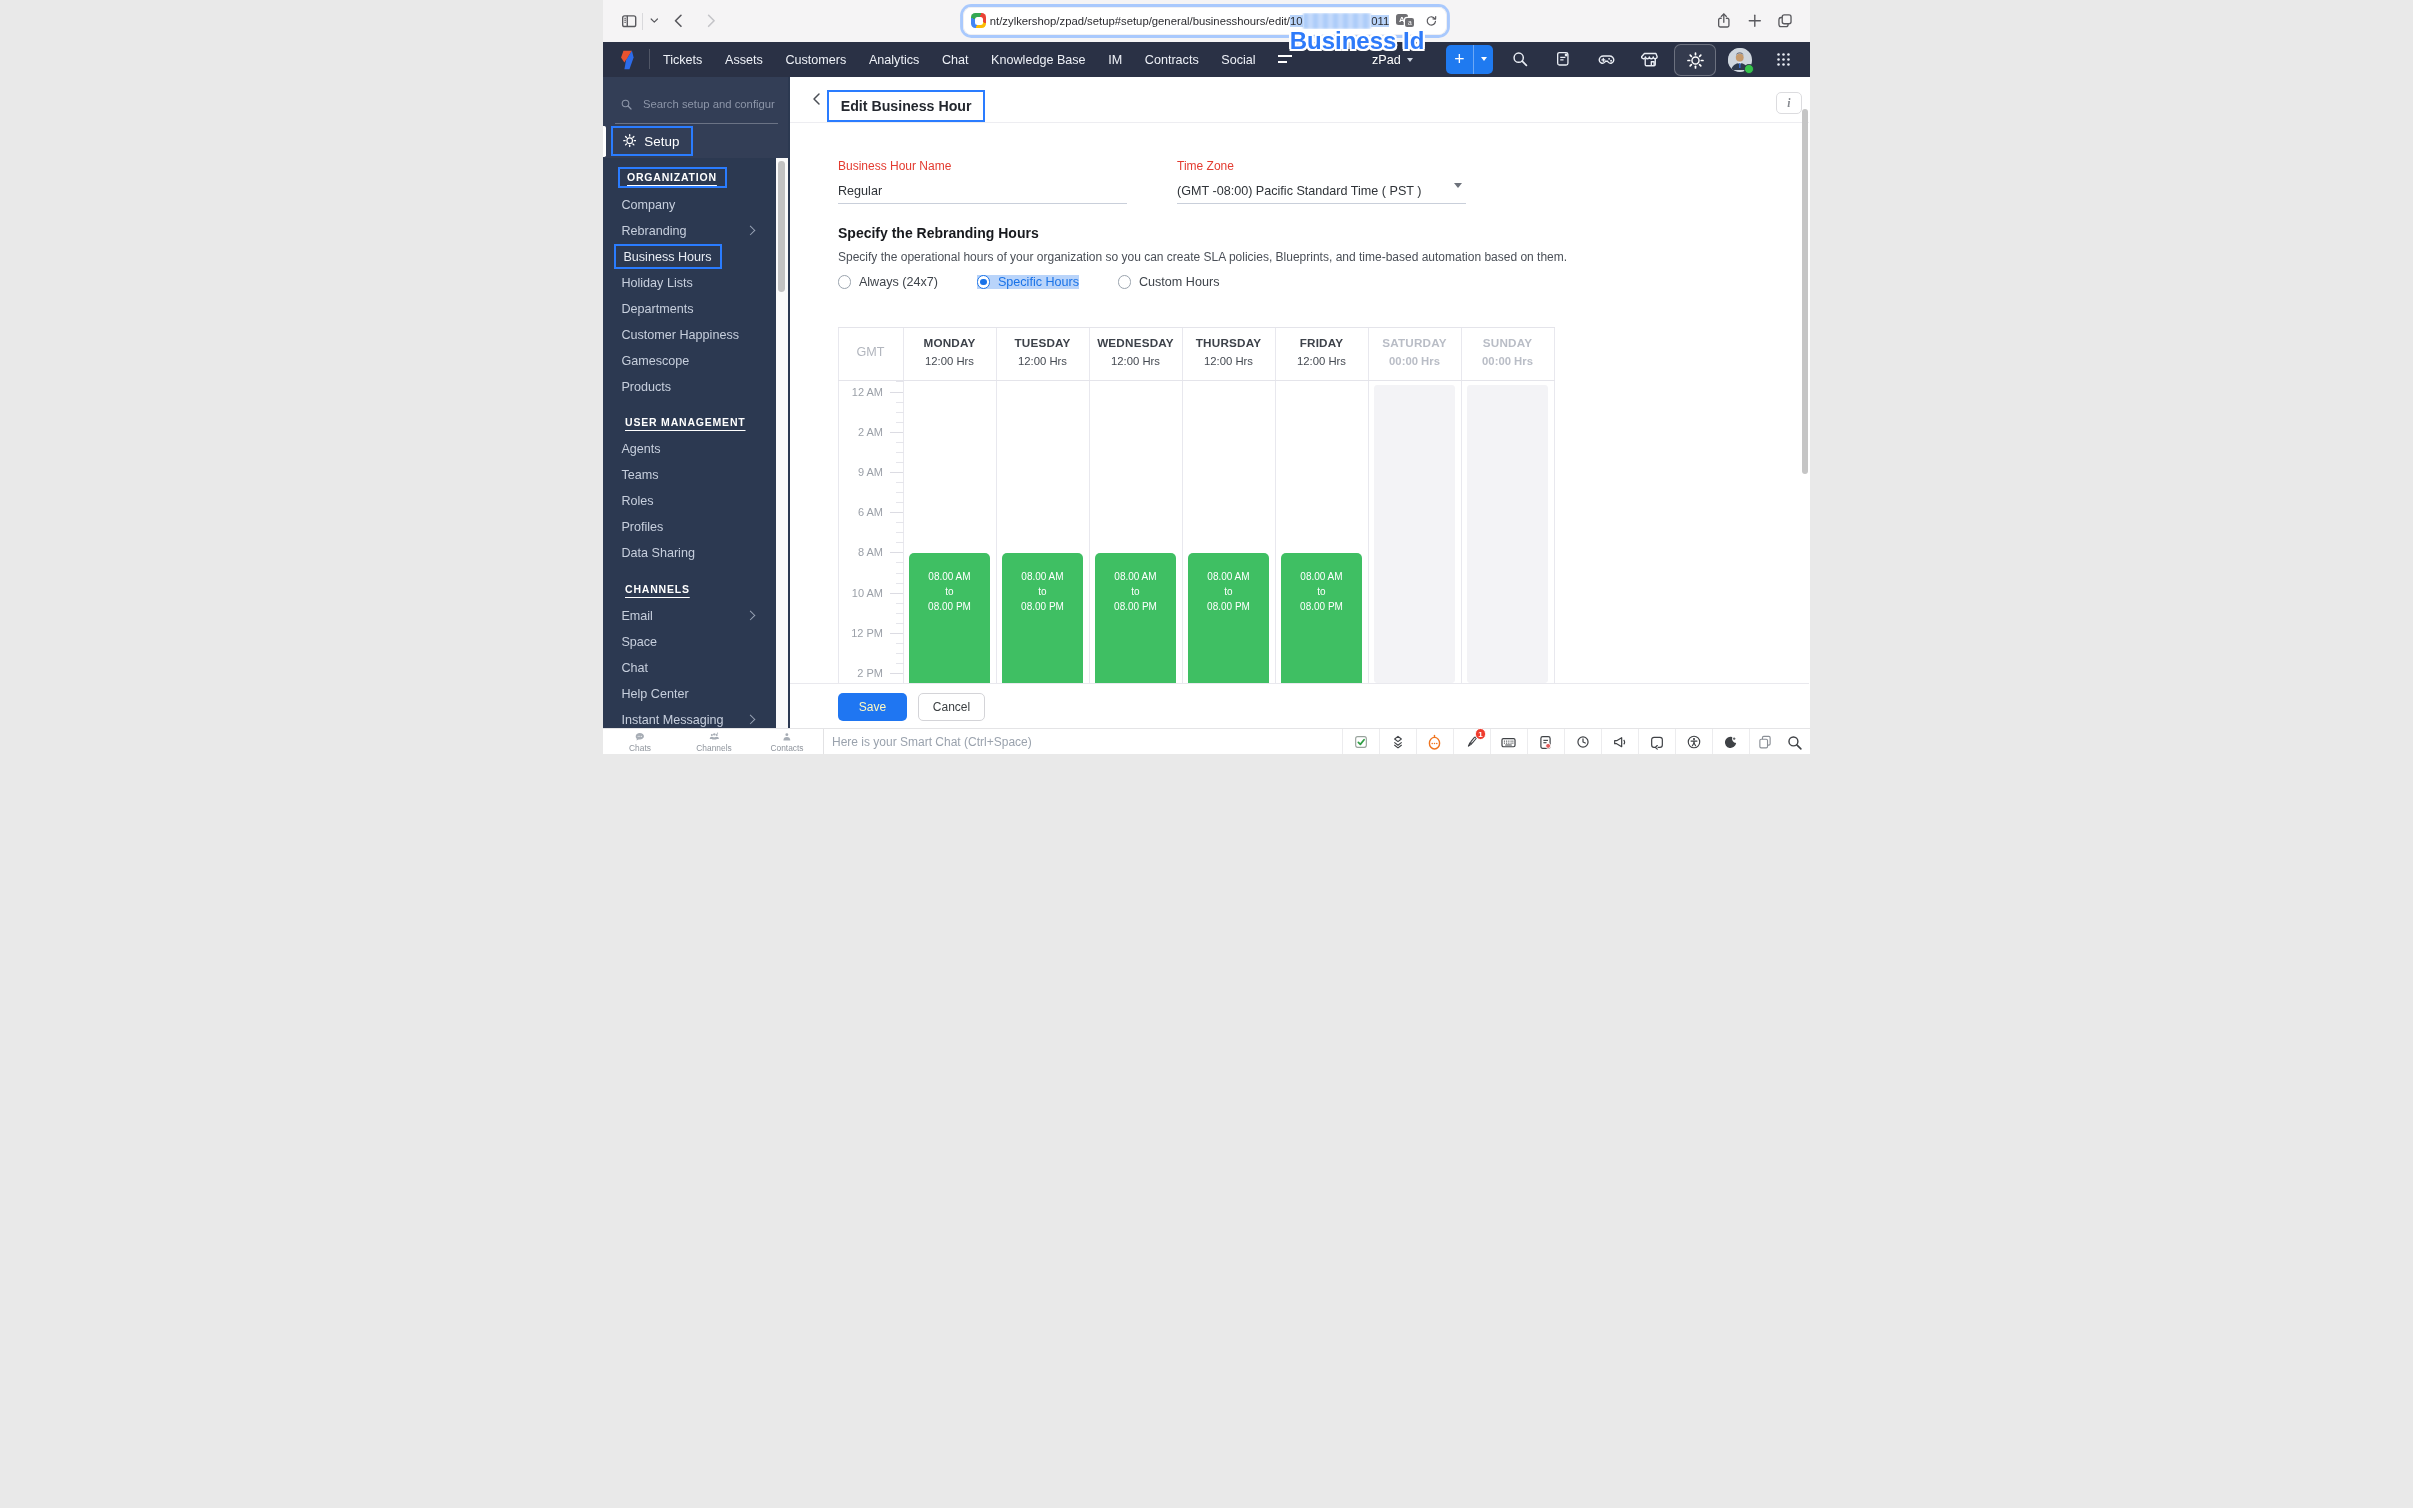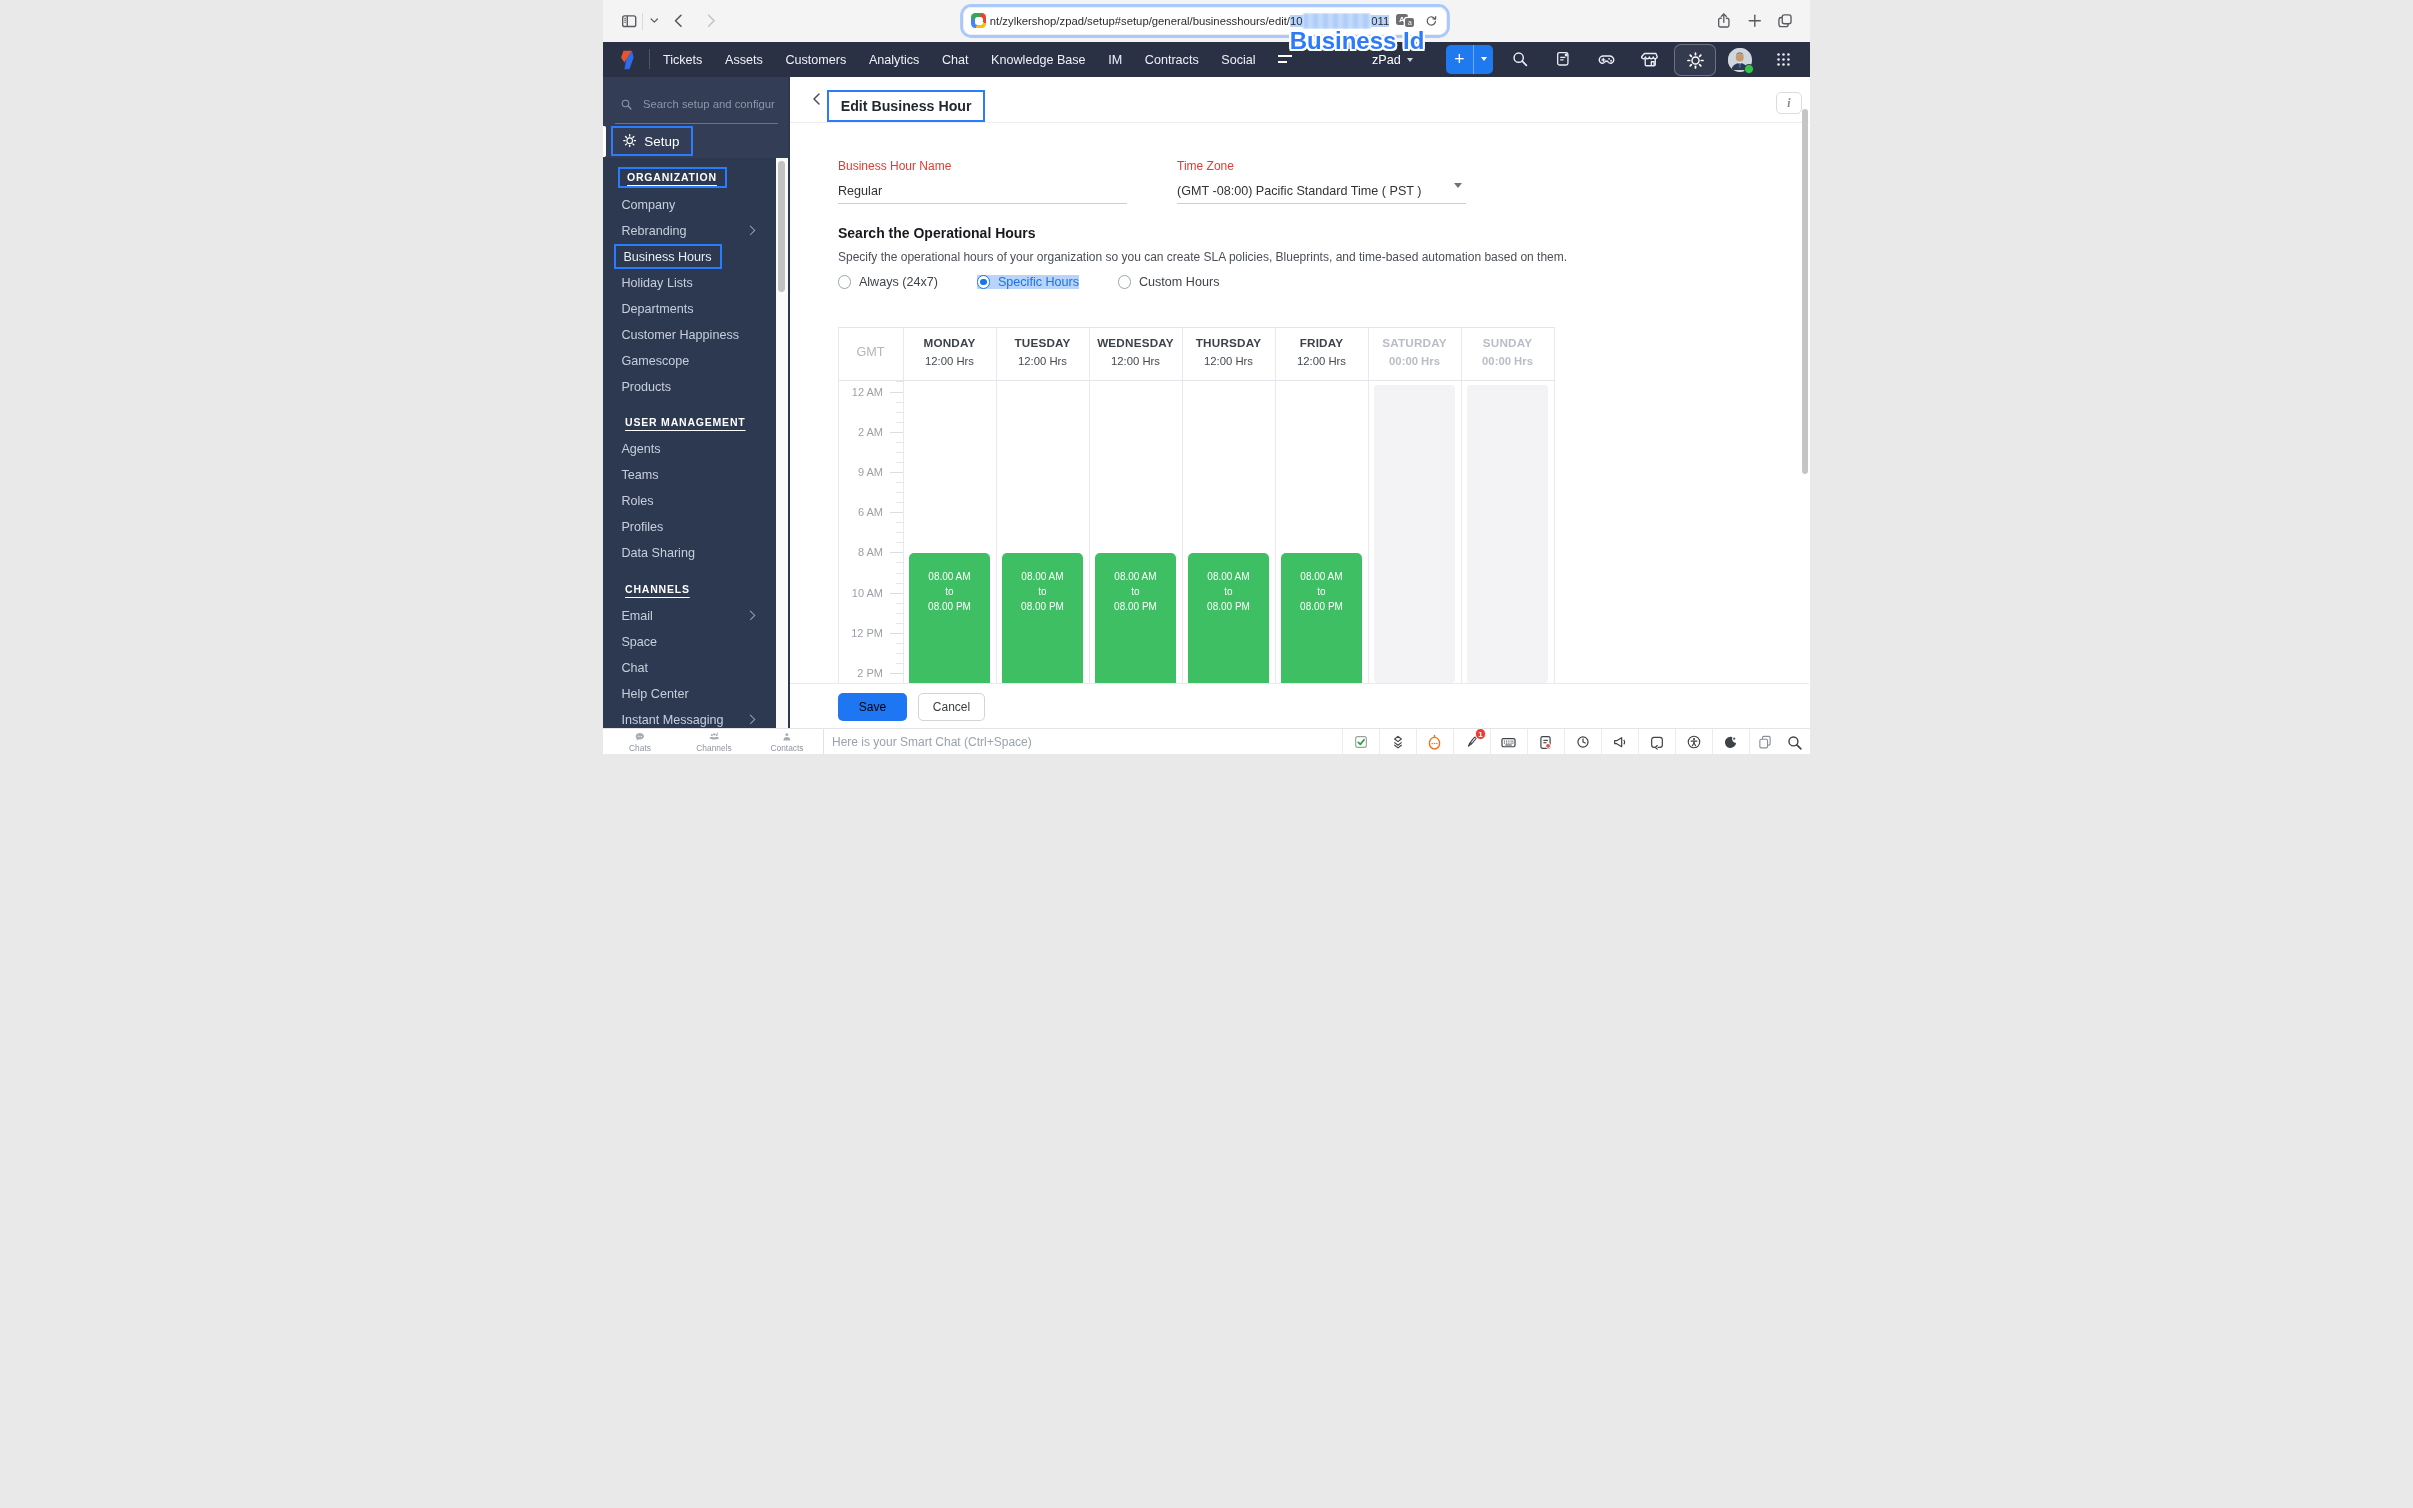--- a/index.html
+++ b/index.html
@@ -96,21 +96,21 @@
   .day-name{position:absolute;top:9.2px;width:93px;text-align:center;font-size:11.7px;font-weight:600;color:#3d424a;letter-spacing:0.2px;}
   .day-hrs{position:absolute;top:28px;width:93px;text-align:center;font-size:11.3px;color:#454a52;}
   .day-off .day-name,.day-off .day-hrs{color:#b9bdc6;font-weight:600;}
   #gmt-lbl{position:absolute;left:0;top:18.4px;width:65px;text-align:center;font-size:12.6px;color:#b2b6be;}
   .t-lbl{position:absolute;width:45px;text-align:right;font-size:11px;color:#9ba0a8;transform:translateY(-50%);}
   .tick{position:absolute;background:#dcdce3;}
   .blk{position:absolute;width:81px;background:#3fbf63;border-radius:5px 5px 0 0;color:#fff;text-align:center;}
   .blk div{position:absolute;width:100%;font-size:10px;transform:translateY(-50%);}
   .blk-off{position:absolute;width:81px;background:#f3f3f6;border-radius:3.4px;}
   #foot-divider{position:absolute;left:0;top:606px;width:1019px;height:0.8px;background:#e9e9ee;}
-  #save-btn{position:absolute;left:48px;top:616px;width:69px;height:28px;background:#1f76f2;color:#000000;border:none;border-radius:5px;font-size:12px;font-family:inherit;cursor:pointer;}
+  #save-btn{position:absolute;left:48px;top:616px;width:69px;height:28px;background:#1f76f2;color:#fef9c3;border:none;border-radius:5px;font-size:12px;font-family:inherit;cursor:pointer;}
   #cancel-btn{position:absolute;left:128px;top:616px;width:67px;height:28px;background:#fff;color:#3c4043;border:0.8px solid #d4d4d8;border-radius:5px;font-size:12px;font-family:inherit;cursor:pointer;}
   #main-scrollbar{left:1199px;top:109px;width:5.9px;height:365px;background:#c5c5c5;border-radius:3.4px;}
   
   #bottombar{left:0;top:728px;width:1207px;height:26px;background:#fff;border-top:0.8px solid #e4e4e6;}
   .bb-tab{position:absolute;top:0;width:74px;height:26px;display:flex;flex-direction:column;align-items:center;justify-content:center;color:#9aa0a8;cursor:pointer;}
   .bb-tab span{font-size:8.4px;color:#8f959d;margin-top:0px;}
   #bb-div{position:absolute;left:220px;top:0;width:0.8px;height:26px;background:#e2e2e4;}
   #bb-chat{position:absolute;left:229px;top:0;height:26px;display:flex;align-items:center;font-size:12px;color:#9aa2ad;}
   #bb-icons{position:absolute;right:1.7px;top:0;height:26px;display:flex;}
   .bb-cell{width:36px;height:26px;display:flex;align-items:center;justify-content:center;border-left:0.8px solid #ececee;color:#3f4246;position:relative;cursor:pointer;}
@@ -546,21 +546,21 @@
 
     <div class="fld-label" style="left:48px;top:82px">Business Hour Name</div>
     <div class="fld-value" style="left:48px;top:107px">Regular</div>
     <div class="fld-line" style="left:48px;top:126px"></div>
 
     <div class="fld-label" style="left:387px;top:82px">Time Zone</div>
     <div class="fld-value" style="left:387px;top:107px">(GMT -08:00) Pacific Standard Time ( PST )</div>
     <div id="tz-caret"><span class="caret-down"></span></div>
     <div class="fld-line" style="left:387px;top:126px"></div>
 
-    <div id="sec-title">Search the Operational Hours</div>
+    <div id="sec-title">Specify the Rebranding Hours</div>
     <div id="sec-desc">Specify the operational hours of your organization so you can create SLA policies, Blueprints, and time-based automation based on them.</div>
 
     <div id="radio-row">
         <div class="radio">
           <span class="dot"></span>
           <span>Always (24x7)</span>
         </div>
         <div class="radio sel">
           <span class="dot"></span>
           <span>Specific Hours</span>

